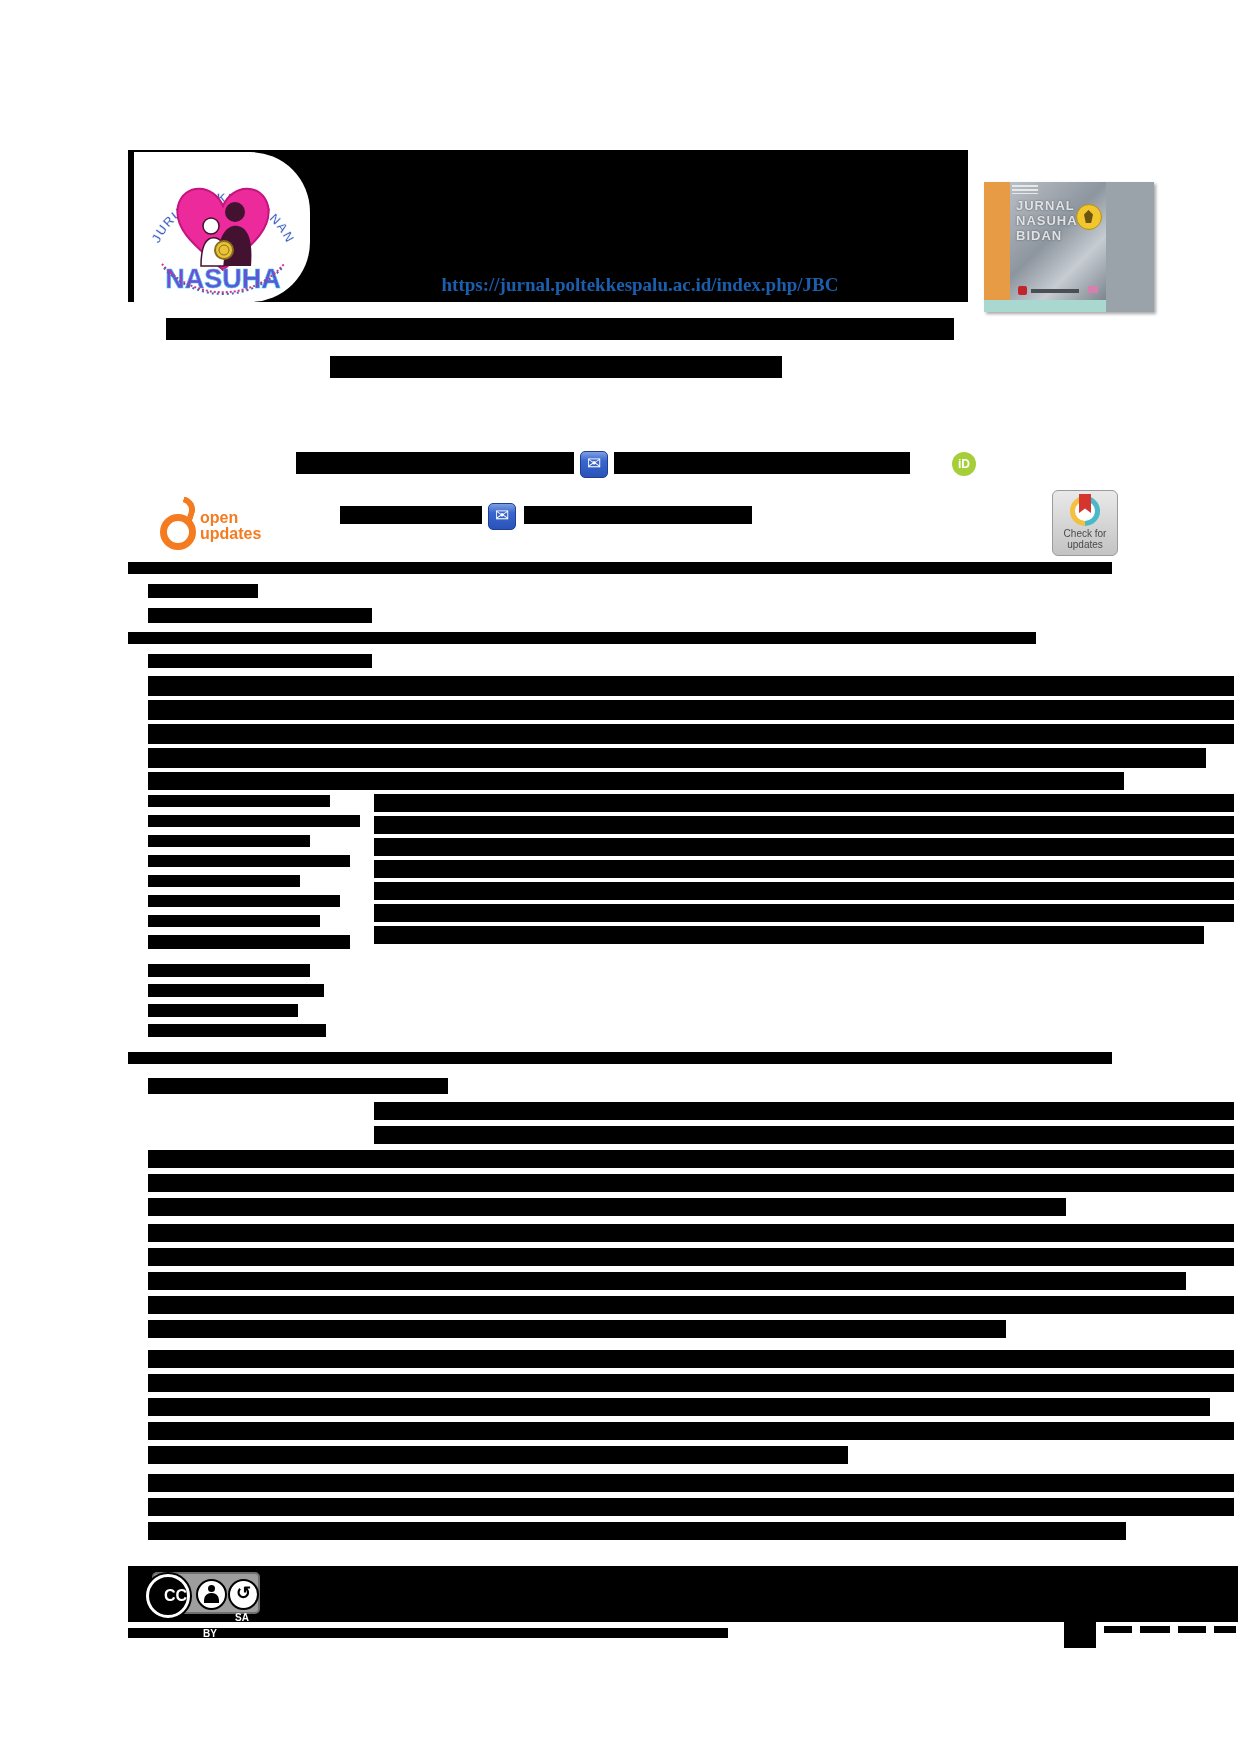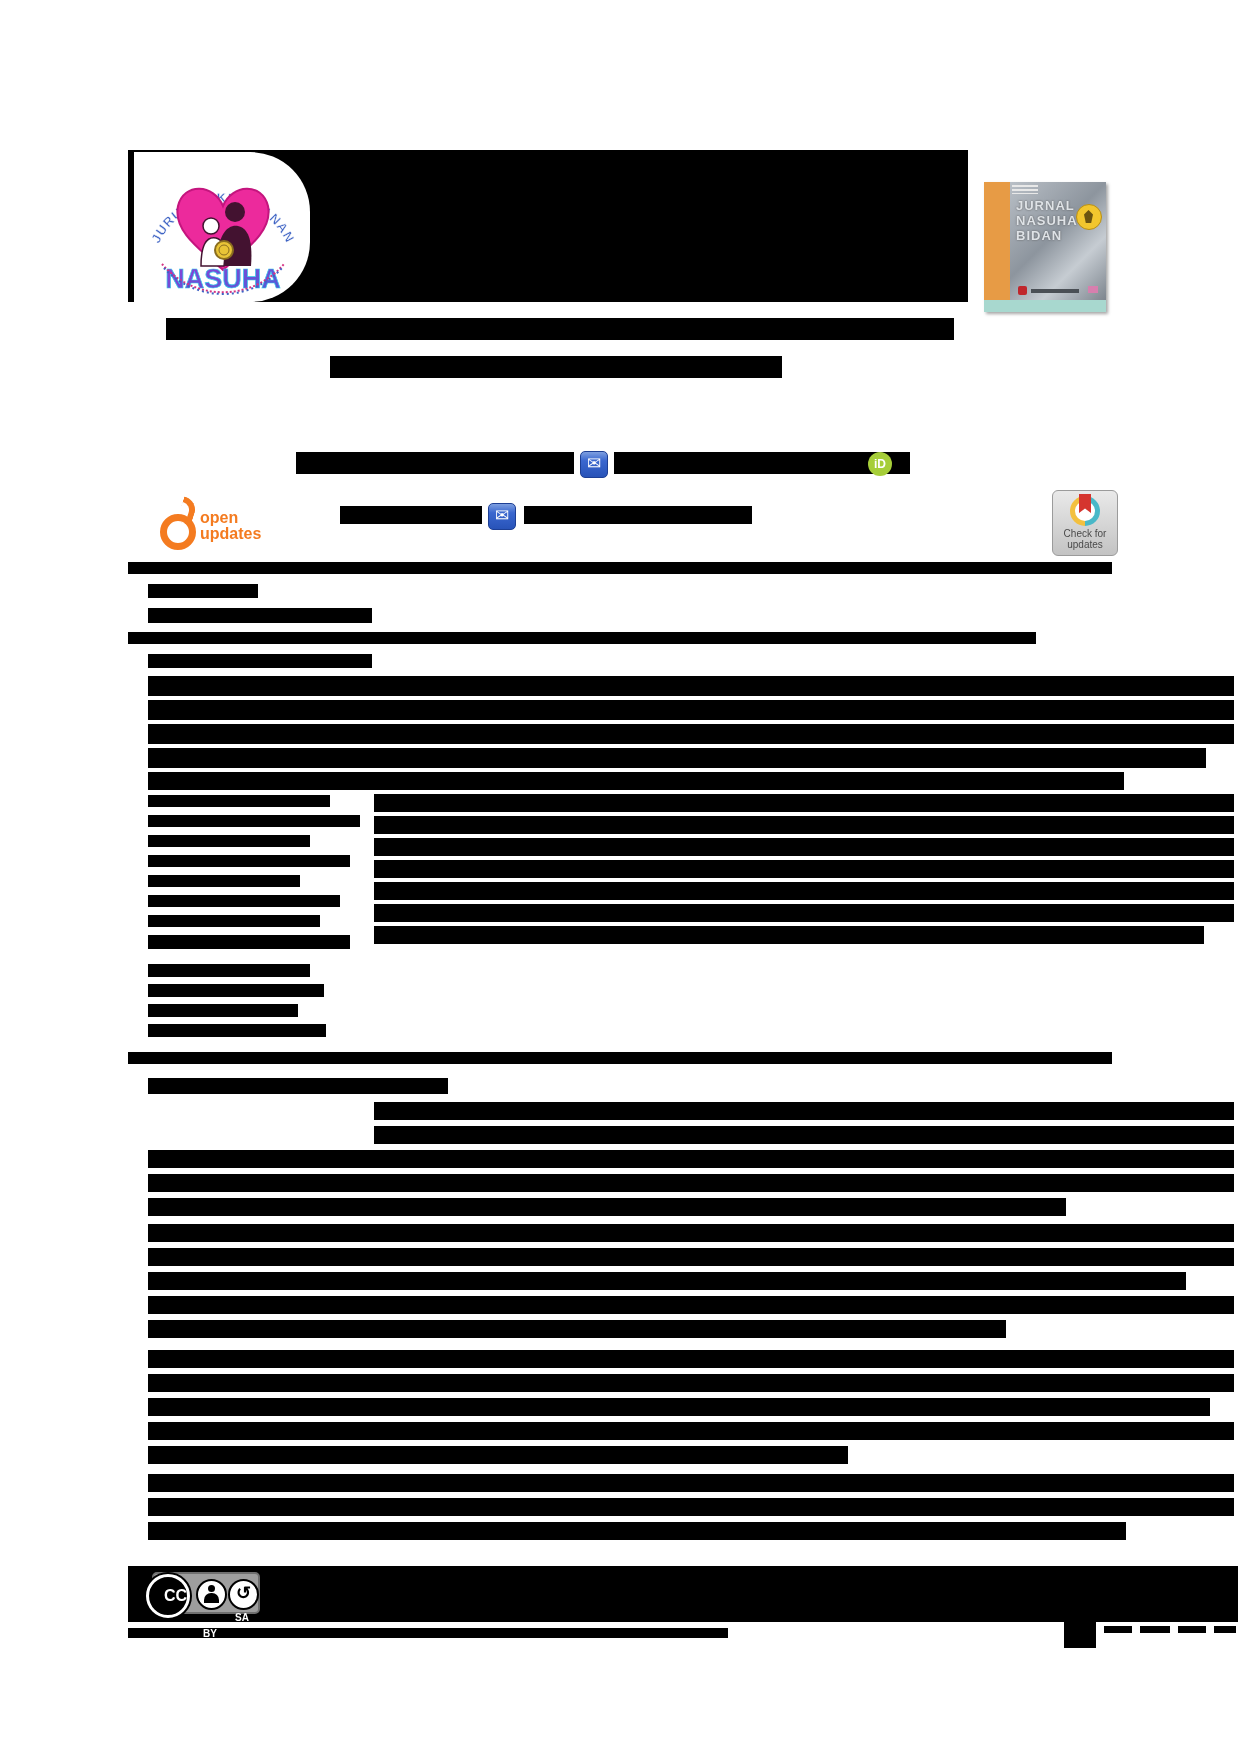--- a/index.html
+++ b/index.html
@@ -10,41 +10,41 @@
   #header-band{position:absolute;left:128px;top:150px;width:840px;height:152px;background:#000;}
   #logo-blob{position:absolute;left:134px;top:152px;width:176px;height:150px;background:#fff;
              border-radius:0 60px 60px 0;}
   #logo-svg{position:absolute;left:140px;top:152px;}
   .hdr-link{position:absolute;left:330px;width:620px;text-align:center;
             font-family:"Liberation Serif", serif;font-weight:bold;color:#1A5FAE;}
   #doi-link{top:248px;font-size:21px;}
   #url-link{top:274px;font-size:19px;}
   
   #cover{position:absolute;left:984px;top:182px;width:122px;height:130px;background:#9aa2aa;
-         box-shadow:2px 2px 3px rgba(0,0,0,.35);}
+         box-shadow:2px 2px 3px rgba(0,0,0,.35);padding-left:48px;}
   #cover-orange{position:absolute;left:0;top:0;width:26px;height:118px;background:#E79B45;}
   #cover-photo{position:absolute;left:26px;top:0;width:96px;height:118px;
                background:linear-gradient(135deg,#b9bfc6 0%,#8d959e 45%,#c6ccd2 70%,#7d858e 100%);}
   #cover-title{position:absolute;left:32px;top:16px;color:#dfe3e7;font-weight:bold;font-size:13px;
                line-height:15px;letter-spacing:1px;text-shadow:0 0 2px #555;}
   #cover-badge{position:absolute;left:92px;top:22px;width:24px;height:24px;border-radius:50%;
                background:#F2C62E;border:1px solid #b98f14;}
   #cover-badge:after{content:"";position:absolute;left:7px;top:5px;width:9px;height:13px;background:#6b5410;
                clip-path:polygon(50% 0,100% 35%,80% 100%,20% 100%,0 35%);}
   #cover-teal{position:absolute;left:0;top:118px;width:122px;height:12px;background:#A8D8CF;}
   #cover-minitext{position:absolute;left:28px;top:3px;width:26px;height:9px;
                background:repeating-linear-gradient(#e8e8e8 0 2px,transparent 2px 4px);}
   #cover-redlogo{position:absolute;left:34px;top:104px;width:9px;height:9px;background:#c0262c;border-radius:2px;}
   #cover-footline{position:absolute;left:47px;top:107px;width:48px;height:4px;background:#4a4f55;}
   #cover-pinklogo{position:absolute;left:104px;top:104px;width:10px;height:7px;background:#d77fae;}
   
   .mail-icon{position:absolute;width:26px;height:25px;border-radius:5px;border:1px solid #1d3f95;
              background:linear-gradient(#7e9fe0 0%,#3a67cf 35%,#2853b8 100%);
              color:#fff;text-align:center;line-height:24px;font-size:17px;cursor:pointer;}
-  #orcid-badge{position:absolute;left:868px;top:452px;width:24px;height:24px;border-radius:50%;
+  #orcid-badge{position:absolute;left:952px;top:452px;width:24px;height:24px;border-radius:50%;
              background:#A6CE39;color:#fff;font-weight:bold;font-size:12px;text-align:center;
              line-height:24px;cursor:pointer;}
   
   #oa-logo{position:absolute;left:156px;top:500px;width:110px;height:50px;}
   #oa-ring{position:absolute;left:4px;top:14px;width:22px;height:22px;border:7px solid #F47B20;border-radius:50%;}
   #oa-shackle{position:absolute;left:24px;top:-2px;width:9px;height:20px;border:6px solid #F47B20;
               border-bottom:none;border-left:none;border-radius:0 14px 0 0;transform:rotate(18deg);}
   #oa-text{position:absolute;left:44px;top:10px;color:#F47B20;font-weight:bold;font-size:16px;line-height:16px;}
   
   #crossmark{position:absolute;left:1052px;top:490px;width:64px;height:64px;border-radius:6px;
@@ -95,20 +95,21 @@
     <path d="M78,114 C76,86 86,72 98,74 C108,76 113,88 111,114 Z" fill="#431230"></path>
     <circle cx="71" cy="74" r="8" fill="#ffffff" stroke="#431230" stroke-width="1.5"></circle>
     <path d="M61,114 C61,94 66,84 76,86 C84,88 86,98 84,114 Z" fill="#ffffff" stroke="#431230" stroke-width="1.5"></path>
     <circle cx="84" cy="98" r="9" fill="#E9C437" stroke="#8a6d1f" stroke-width="2"></circle>
     <circle cx="84" cy="98" r="5" fill="none" stroke="#8a6d1f" stroke-width="1"></circle>
     <text x="83" y="136" text-anchor="middle" font-size="27" font-weight="bold" fill="url(#gradN)" stroke="#35c8e8" stroke-width="0.7">NASUHA</text>
     <path d="M22,112 A80,80 0 0 0 144,112" fill="none" stroke="#d63384" stroke-width="2" stroke-dasharray="2,2"></path>
     <path d="M24,116 A80,80 0 0 0 142,116" fill="none" stroke="#3E63C4" stroke-width="2" stroke-dasharray="2,3"></path>
   </svg>
 
+  <div id="url-link" class="hdr-link">https://jurnal.poltekkespalu.ac.id/index.php/JBC</div>
 
   <div id="cover">
     <div id="cover-orange"></div>
     <div id="cover-photo"></div>
     <div id="cover-minitext"></div>
     <div id="cover-title">
       <div>JURNAL</div>
       <div>NASUHA</div>
       <div>BIDAN</div>
     </div>

